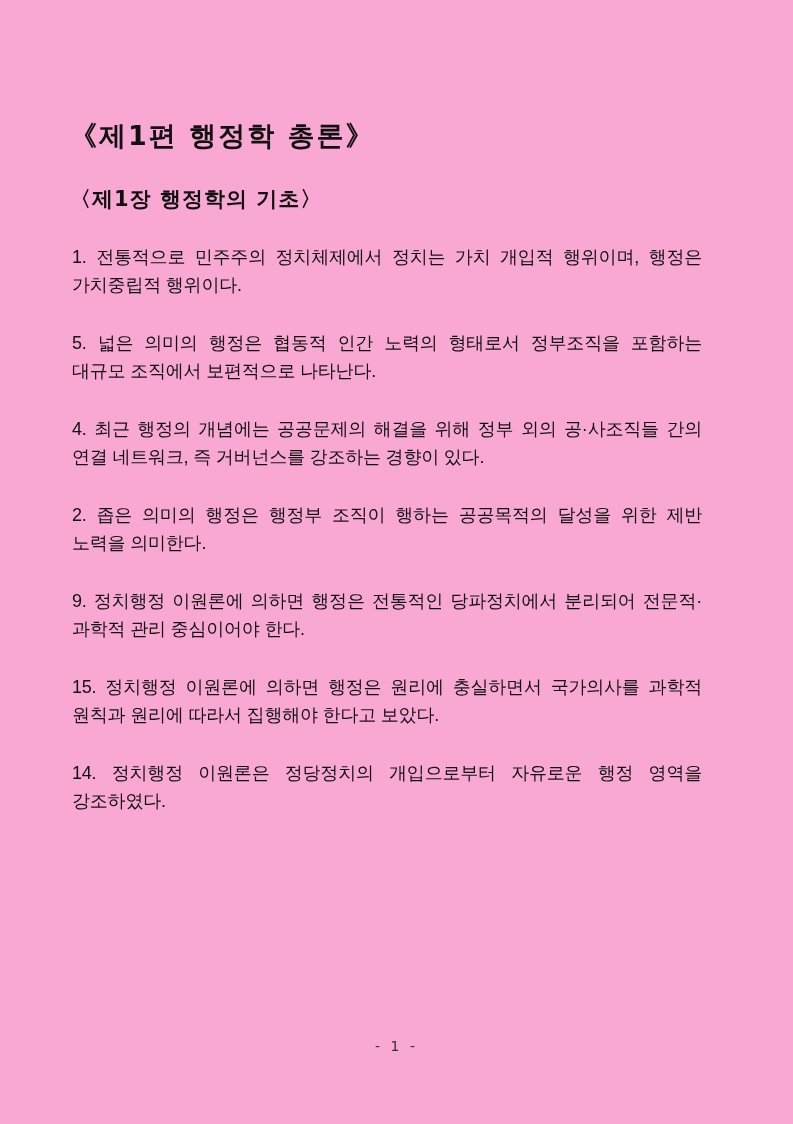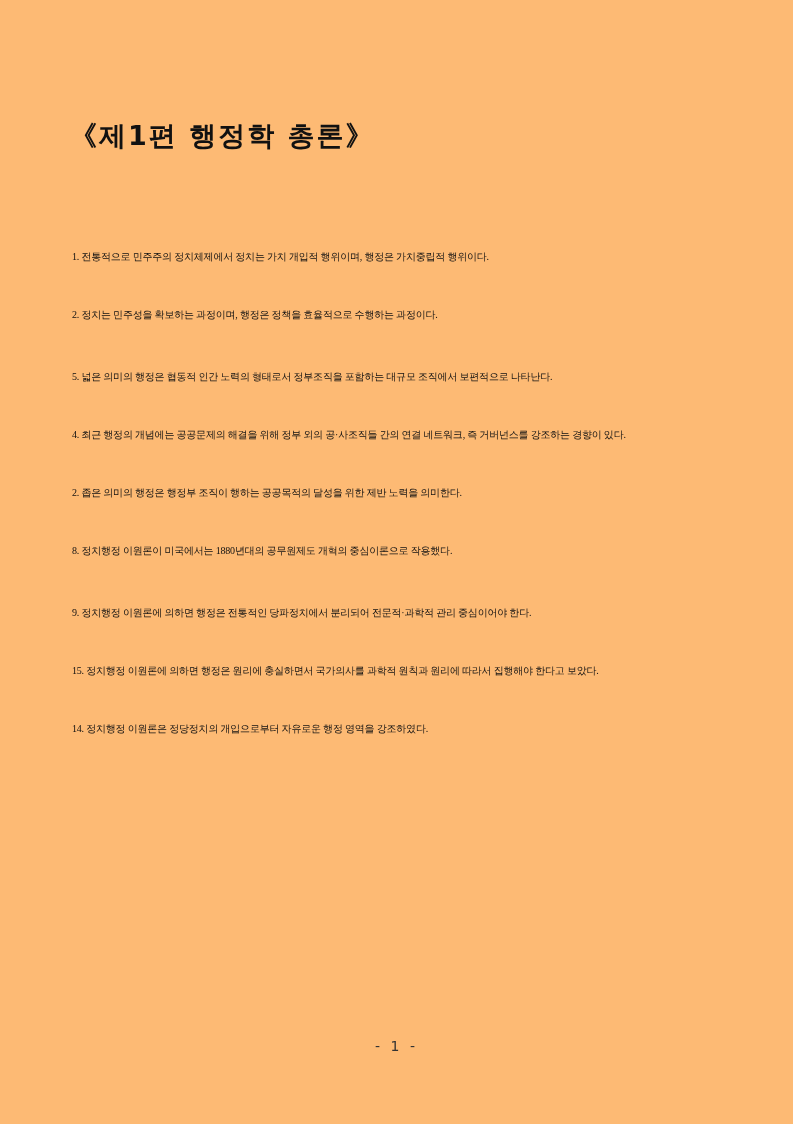--- a/index.html
+++ b/index.html
@@ -13,21 +13,21 @@
       position: relative;
       overflow: hidden;
       color: #111111;
       font-family: "DejaVu Sans", "Liberation Sans", sans-serif;
     }
     .page {
       position: absolute;
       left: 0; top: 0;
       width: 793px;
       height: 1124px;
-      background: #fdba74;
+      background: #f9a8d4;
     }
     .part-title {
       position: absolute;
       left: 70px;
       top: 118px;
       font-size: 27px;
       font-weight: bold;
       letter-spacing: 2px;
       white-space: nowrap;
       margin: 0;
@@ -49,54 +49,53 @@
     .items {
       position: absolute;
       left: 72px;
       top: 243px;
       width: 630px;
       margin: 0;
       padding: 0;
       list-style: none;
     }
     .item {
-      font-size: 10px;
+      font-size: 18px;
       line-height: 28px;
       text-align: justify;
       text-align-last: left;
       word-break: keep-all;
       margin: 0 0 30px 0;
       letter-spacing: -0.2px;
-      font-family: Liberation Serif, serif;
+      font-family: Liberation Sans, sans-serif;
     }
     .item.single { margin-bottom: 34px; }
     .page-number {
       position: absolute;
       left: 0;
       width: 793px;
       top: 1038px;
       text-align: center;
       font-size: 14px;
       color: #333333;
       letter-spacing: 3px;
       font-family: "DejaVu Sans", sans-serif;
     }
   </style>
 </head>
 <body>
 
 <div class="page">
   <h1 class="part-title">《제1편 행정학 총론》</h1>
+  <h2 class="chapter-title">〈제1장 행정학의 기초〉</h2>
 
   <ol class="items">
     <li class="item">1. 전통적으로 민주주의 정치체제에서 정치는 가치 개입적 행위이며, 행정은 가치중립적 행위이다.</li>
-    <li class="item single">2. 정치는 민주성을 확보하는 과정이며, 행정은 정책을 효율적으로 수행하는 과정이다.</li>
     <li class="item">5. 넓은 의미의 행정은 협동적 인간 노력의 형태로서 정부조직을 포함하는 대규모 조직에서 보편적으로 나타난다.</li>
     <li class="item">4. 최근 행정의 개념에는 공공문제의 해결을 위해 정부 외의 공·사조직들 간의 연결 네트워크, 즉 거버넌스를 강조하는 경향이 있다.</li>
     <li class="item">2. 좁은 의미의 행정은 행정부 조직이 행하는 공공목적의 달성을 위한 제반 노력을 의미한다.</li>
-    <li class="item single">8. 정치행정 이원론이 미국에서는 1880년대의 공무원제도 개혁의 중심이론으로 작용했다.</li>
     <li class="item">9. 정치행정 이원론에 의하면 행정은 전통적인 당파정치에서 분리되어 전문적·과학적 관리 중심이어야 한다.</li>
     <li class="item">15. 정치행정 이원론에 의하면 행정은 원리에 충실하면서 국가의사를 과학적 원칙과 원리에 따라서 집행해야 한다고 보았다.</li>
     <li class="item single">14. 정치행정 이원론은 정당정치의 개입으로부터 자유로운 행정 영역을 강조하였다.</li>
   </ol>
 
   <div class="page-number">- 1 -</div>
 </div>
 
 </body></html>

